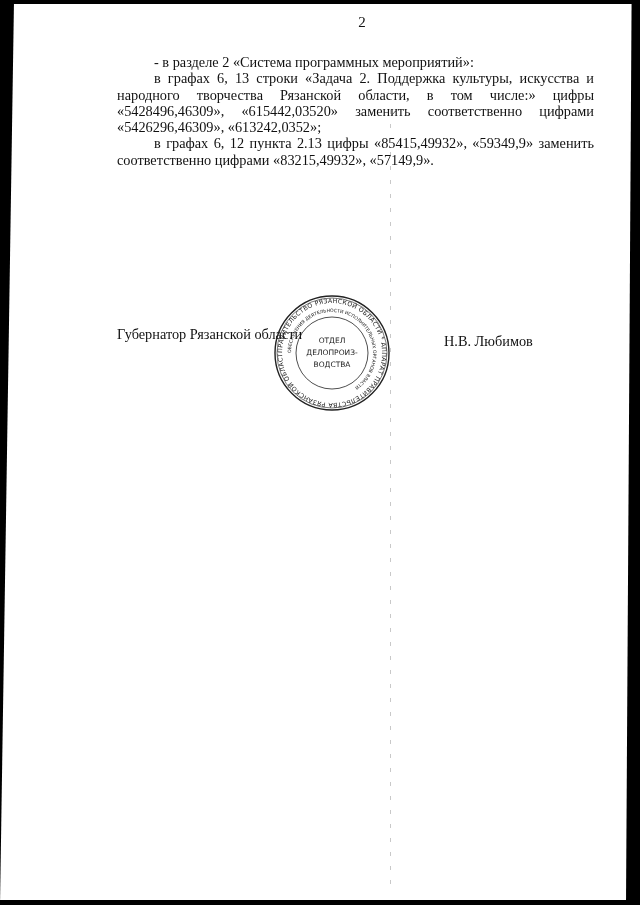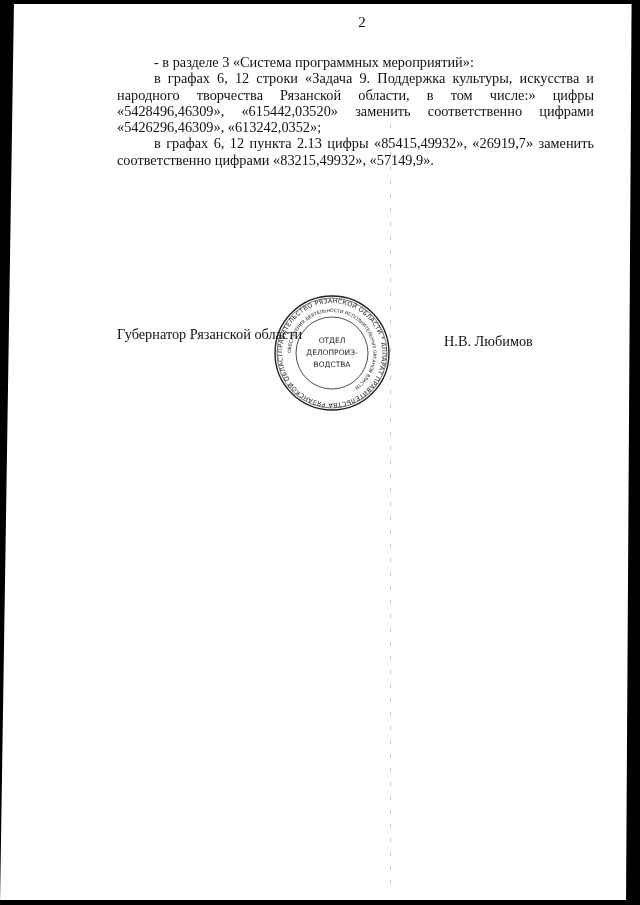--- a/index.html
+++ b/index.html
@@ -48,23 +48,23 @@
 
 <div class="edge edge-top"></div>
 <div class="edge edge-bottom"></div>
 <div class="edge edge-left"></div>
 <div class="edge edge-right"></div>
 <div class="scan-dash"></div>
 
 <div class="page-number">2</div>
 
 <div class="body-text">
-  <p class="para indent">- в разделе 3 «Система программных мероприятий»:</p>
-  <p class="para indent">в графах 6, 12 строки «Задача 9. Поддержка культуры, искусства и народного творчества Рязанской области, в том числе:» цифры «5428496,46309», «615442,03520» заменить соответственно цифрами «5426296,46309», «613242,0352»;</p>
-  <p class="para indent">в графах 6, 12 пункта 2.13 цифры «85415,49932», «26919,7» заменить соответственно цифрами «83215,49932», «57149,9».</p>
+  <p class="para indent">- в разделе 2 «Система программных мероприятий»:</p>
+  <p class="para indent">в графах 6, 13 строки «Задача 2. Поддержка культуры, искусства и народного творчества Рязанской области, в том числе:» цифры «5428496,46309», «615442,03520» заменить соответственно цифрами «5426296,46309», «613242,0352»;</p>
+  <p class="para indent">в графах 6, 12 пункта 2.13 цифры «85415,49932», «59349,9» заменить соответственно цифрами «83215,49932», «57149,9».</p>
 </div>
 
 <div class="sig-row">
   <span class="sig-title">Губернатор Рязанской области</span>
   <span class="sig-name">Н.В. Любимов</span>
 </div>
 
 <div class="stamp">
   <svg viewBox="0 0 120 120" xmlns="http://www.w3.org/2000/svg">
     <defs>

